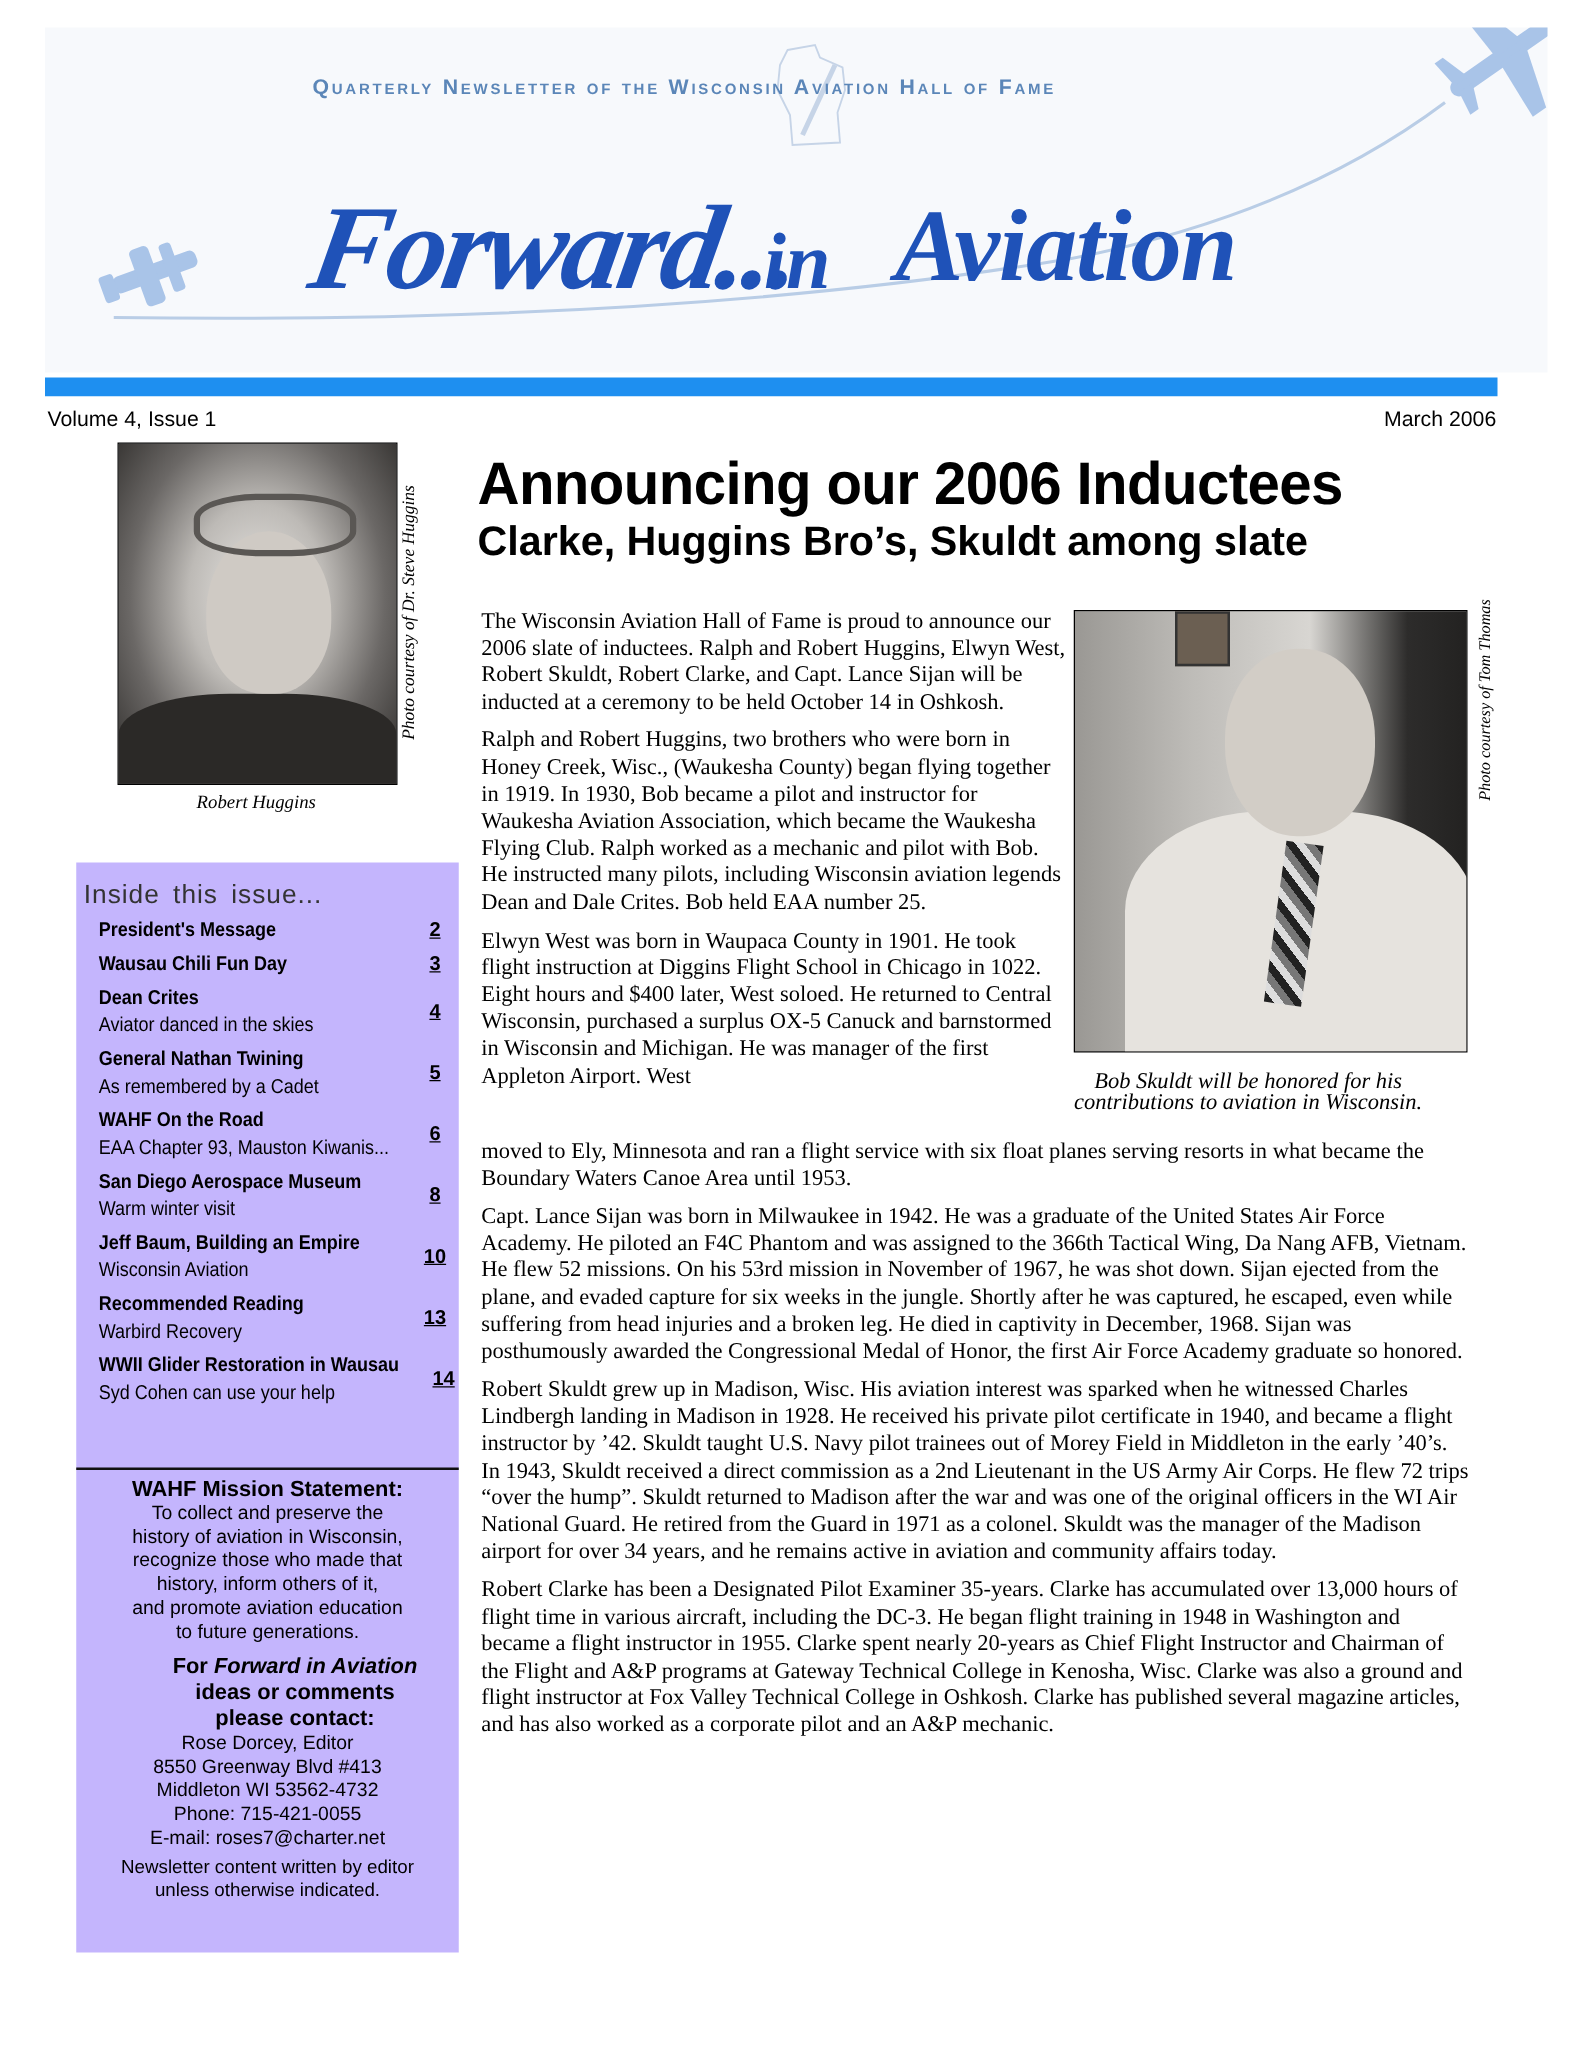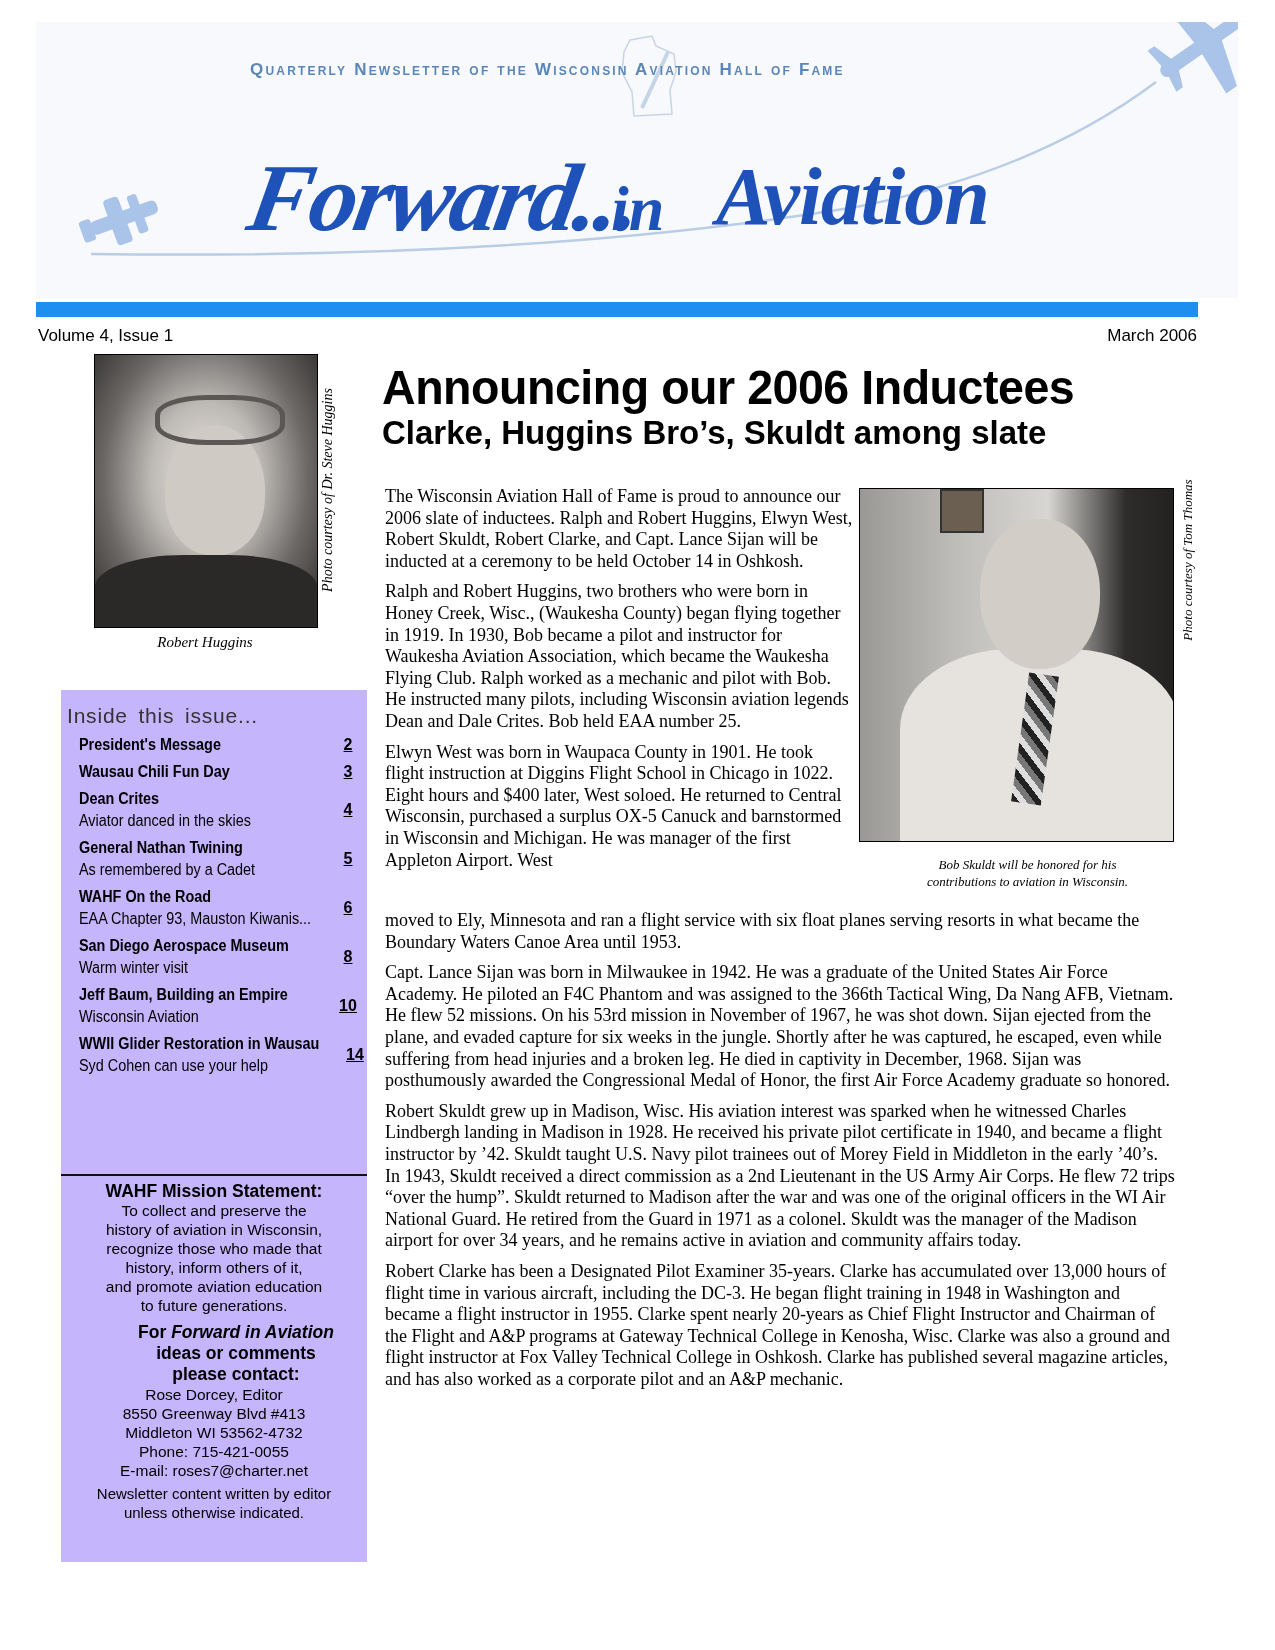--- a/index.html
+++ b/index.html
@@ -54,21 +54,21 @@
   .col-narrow { position: absolute; left: 385px; top: 486px; width: 470px; }
   .col-wide { position: absolute; left: 385px; top: 910px; width: 790px; }
 
   .photo-skuldt { position: absolute; left: 859px; top: 488px; width: 313px; height: 352px; border: 1px solid #000; background: linear-gradient(90deg, #9a9894 0%, #bebcb8 30%, #d8d6d2 60%, #2d2c2b 85%, #232221 100%); overflow: hidden; }
   .photo-skuldt .head { position: absolute; left: 120px; top: 30px; width: 120px; height: 150px; border-radius: 48%; background: #d2cdc6; }
   .photo-skuldt .suit { position: absolute; left: 40px; top: 160px; width: 280px; height: 200px; background: #e6e3de; border-radius: 40% 40% 0 0; }
   .photo-skuldt .tie { position: absolute; left: 160px; top: 185px; width: 30px; height: 130px; background: repeating-linear-gradient(45deg,#222 0 6px,#ddd 6px 12px,#777 12px 18px); transform: rotate(8deg); }
   .photo-skuldt .lamp { position: absolute; left: 80px; top: 0; width: 40px; height: 40px; background: #6b5f52; border: 2px solid #333; }
   .credit-skuldt { position: absolute; left: 1180px; top: 470px; width: 22px; height: 180px; }
   .credit-skuldt span { position: absolute; left: 0; top: 180px; transform-origin: 0 0; transform: rotate(-90deg); font-family: "Liberation Serif", serif; font-style: italic; font-size: 13px; white-space: nowrap; width: 180px; text-align: center; }
-  .caption-skuldt { position: absolute; left: 871px; top: 856px; width: 313px; text-align: center; font-family: "Liberation Serif", serif; font-style: italic; font-size: 13px; line-height: 17px; }
+  .caption-skuldt { position: absolute; left: 842px; top: 856px; width: 313px; text-align: center; font-family: "Liberation Serif", serif; font-style: italic; font-size: 18px; line-height: 17px; }
 </style>
 </head>
 <body>
 
 <div class="masthead">
   <svg class="trail" viewBox="0 0 1202 276">
     <path d="M 55 232 Q 500 238 820 185 Q 1000 150 1120 60" fill="none" stroke="#b9cde6" stroke-width="2.5"></path>
     <g fill="#a9c4e8" transform="translate(40,195) rotate(-20)">
       <rect x="10" y="10" width="70" height="14" rx="5"></rect>
       <rect x="30" y="-6" width="16" height="48" rx="4"></rect>
@@ -152,20 +152,27 @@
     </div>
     <div class="toc-item">
       <div class="toc-text">
           <span class="toc-head">Jeff Baum, Building an Empire</span>
           <span class="toc-sub">Wisconsin Aviation</span>
         </div>
       <span class="toc-page">10</span>
     </div>
     <div class="toc-item">
       <div class="toc-text">
+          <span class="toc-head">Recommended Reading</span>
+          <span class="toc-sub">Warbird Recovery</span>
+        </div>
+      <span class="toc-page">13</span>
+    </div>
+    <div class="toc-item">
+      <div class="toc-text">
           <span class="toc-head">WWII Glider Restoration in Wausau</span>
           <span class="toc-sub">Syd Cohen can use your help</span>
         </div>
       <span class="toc-page">14</span>
     </div>
   </div>
   <div class="toc-rule"></div>
 
   <div class="mission">
     <div class="hd">WAHF Mission Statement:</div>

